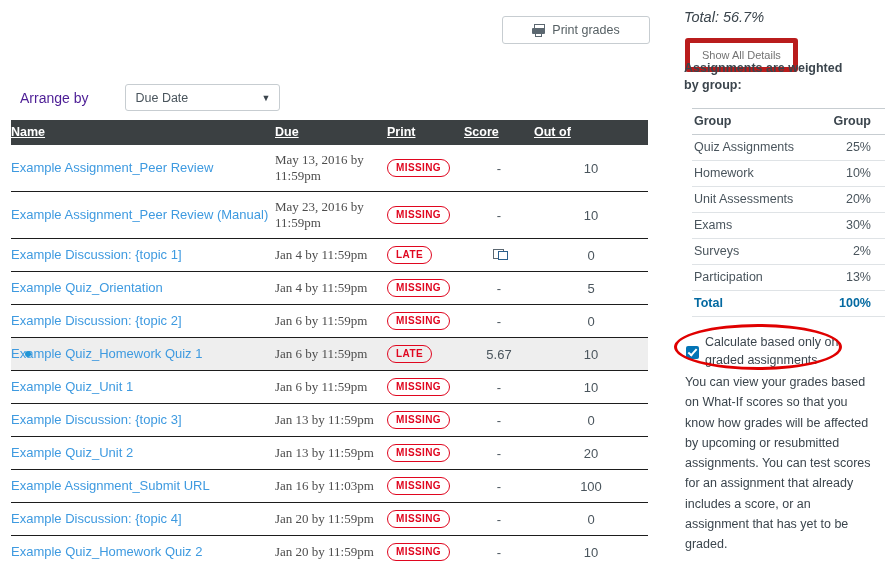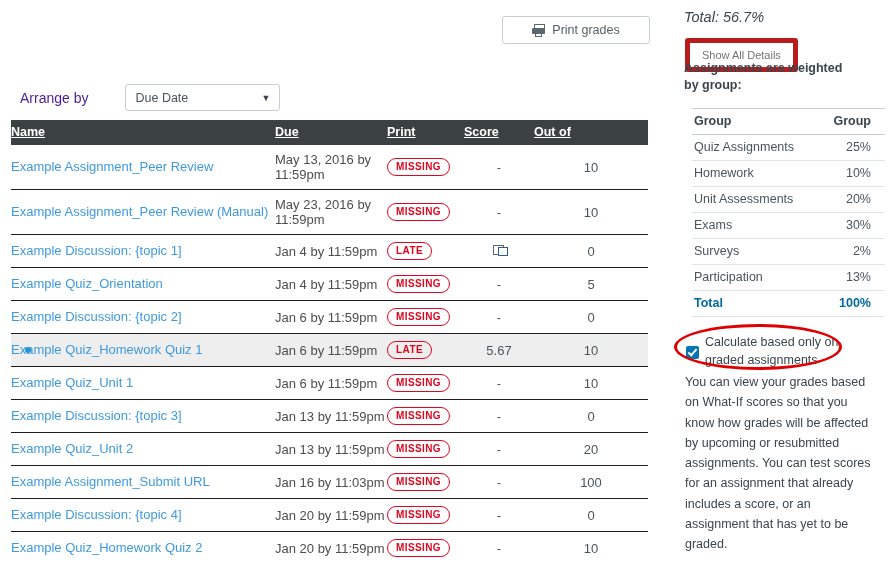--- a/index.html
+++ b/index.html
@@ -86,21 +86,21 @@
   td.name {
     padding-left: 26px; position: relative; line-height: 1.35;
   }
   td.name a {
     color: #3e9ae0; text-decoration: none; cursor: pointer;
   }
   .dot {
     position: absolute; left: 14px; top: 13px;
     width: 6px; height: 6px; border-radius: 50%; background: #2196d6;
   }
-  td.due { font-size: 10.5px; color: #4d4d4d; }
+  td.due { font-size: 10.5px; color: #4d4d4d; font-family: Liberation Serif, serif; }
   td.status { text-align: left; }
   td.score, td.out { text-align: center; color: #4a555d; font-size: 13px; }
   td.score { padding-right: 18px; }
   td.out   { padding-right: 48px; }
 
   .pill {
     display: inline-block; border: 1px solid #e0061f; color: #e0061f;
     border-radius: 10px; padding: 1px 8px 2px;
     font-size: 10px; font-weight: bold; letter-spacing: .4px;
     line-height: 1.3; white-space: nowrap;

